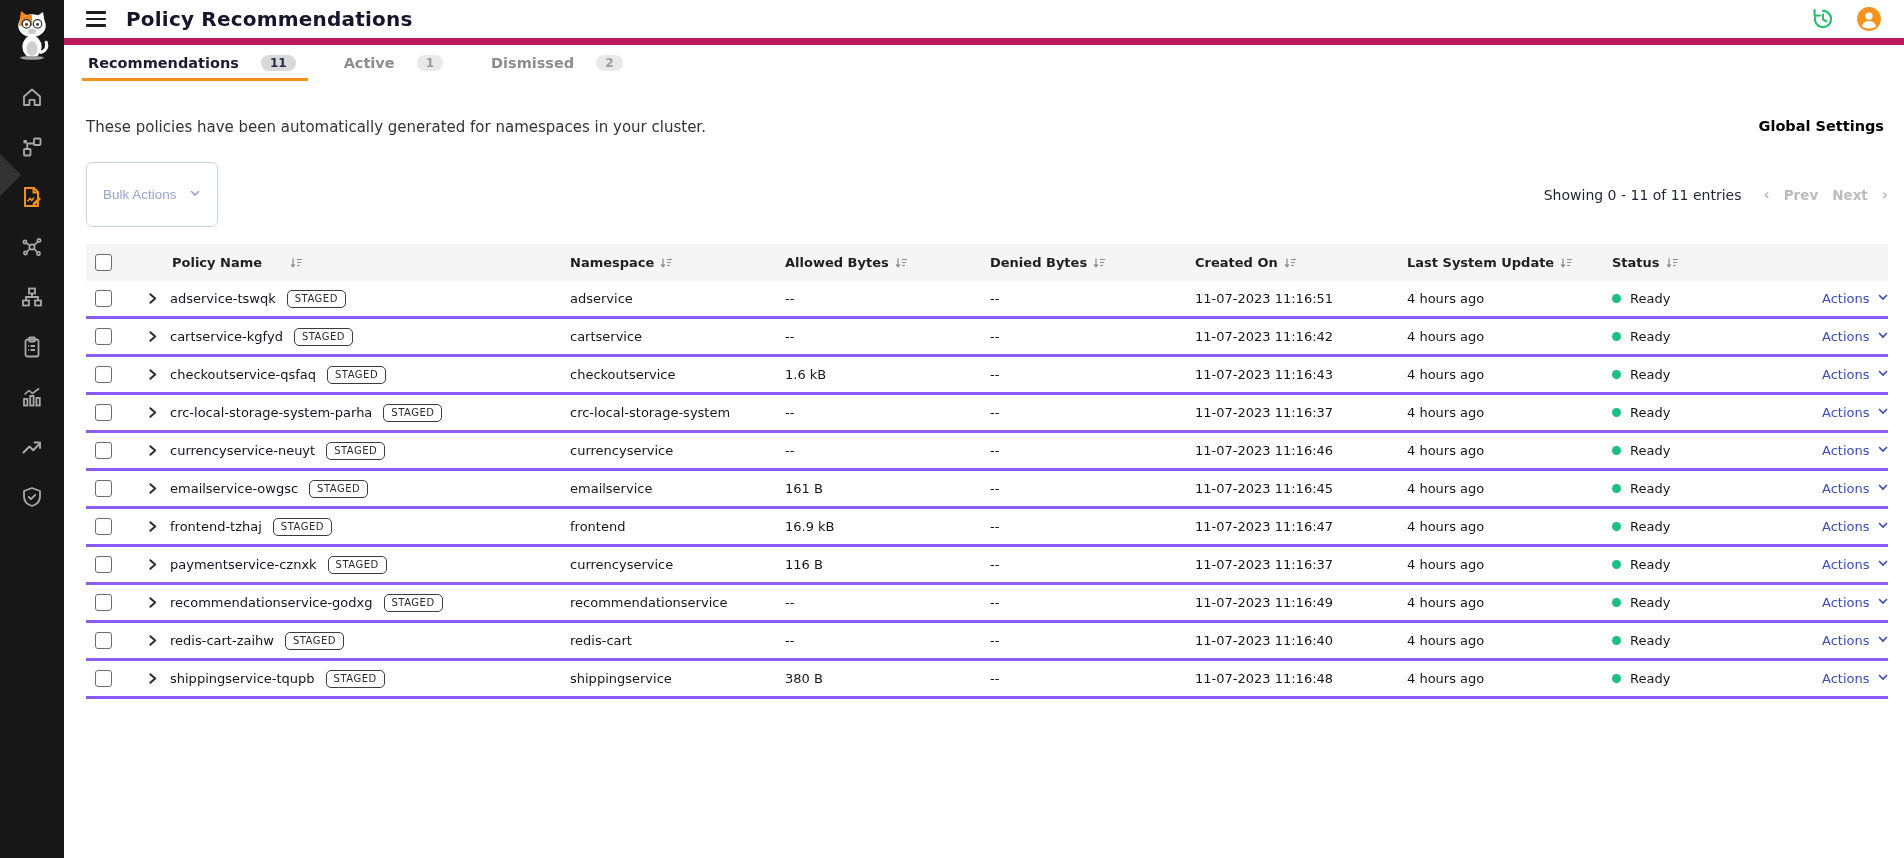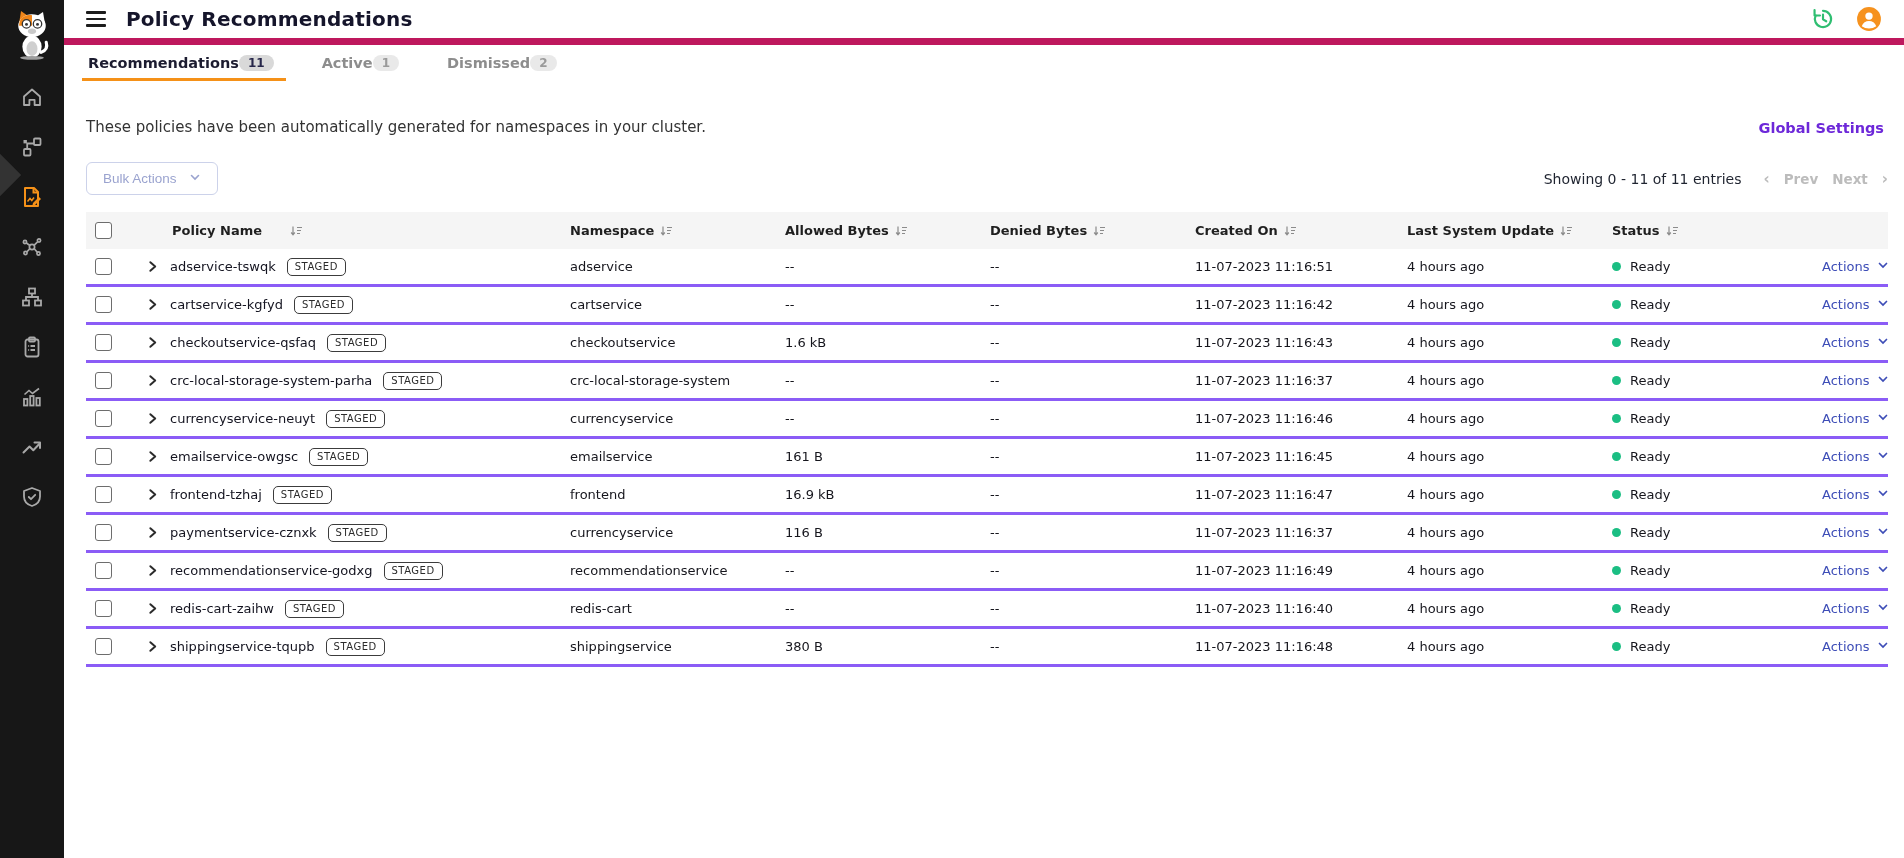--- a/index.html
+++ b/index.html
@@ -20,35 +20,35 @@
   .main { flex:1; display:flex; flex-direction:column; min-width:0; }
   .topbar { height:45px; border-bottom:7px solid #be185d; display:flex; align-items:center; padding:0 22px; gap:20px; }
   .hamburger { width:20px; height:16px; display:flex; flex-direction:column; justify-content:space-between; cursor:pointer; }
   .hamburger span { display:block; height:2.6px; background:#1d1d1d; border-radius:1px; }
   .page-title { font-size:20px; font-weight:bold; color:#15152b; letter-spacing:0.2px; }
   .topbar-spacer { flex:1; }
   .topbar-icon { width:26px; height:26px; cursor:pointer; display:flex; align-items:center; justify-content:center; }
 
   
   .tabs { height:36px; display:flex; align-items:stretch; padding:0 22px; gap:44px; }
-  .tab { display:flex; align-items:center; gap:0; position:relative; cursor:pointer; padding:0 2px; }
+  .tab { display:flex; align-items:center; gap:22px; position:relative; cursor:pointer; padding:0 2px; }
   .tab-label { font-size:14.5px; font-weight:bold; color:#8d8d8d; }
   .tab.active .tab-label { color:#1c1c30; }
   .tab-badge { background:#e9e9e9; color:#9a9a9a; border-radius:10px; padding:1px 9px; font-size:12px; font-weight:bold; }
   .tab.active .tab-badge { background:#d9d9d9; color:#27274a; }
   .tab.active::after { content:""; position:absolute; left:-4px; right:-10px; bottom:0; height:3.5px; background:#f59118; }
 
   
   .content { flex:1; padding:0 16px 0 22px; }
-  .desc-row { margin-top:37px; display:flex; justify-content:space-between; align-items:flex-end; }
+  .desc-row { margin-top:37px; display:flex; justify-content:space-between; align-items:flex-start; }
   .description { font-size:15px; color:#333333; }
-  .global-settings { font-size:14.5px; font-weight:bold; color:#6d28d9; cursor:pointer; margin-right:4px; }
+  .global-settings { font-size:14.5px; font-weight:bold; color:#000000; cursor:pointer; margin-right:4px; }
 
   .controls-row { margin-top:26px; display:flex; justify-content:space-between; align-items:center; }
-  .bulk-btn { display:flex; align-items:center; gap:12px; border:1px solid #ccd2ea; border-radius:6px; padding:8px 16px; color:#9aa3cf; font-size:13.5px; background:#fff; cursor:pointer; }
+  .bulk-btn { display:flex; align-items:center; gap:12px; border:1px solid #ccd2ea; border-radius:6px; padding:24px 16px; color:#9aa3cf; font-size:13.5px; background:#fff; cursor:pointer; }
   .bulk-btn svg { width:12px; height:12px; }
   .right-controls { display:flex; align-items:center; gap:22px; }
   .showing { font-size:14px; color:#1f2430; font-weight:500; }
   .pager { display:flex; align-items:center; gap:14px; color:#bcbcbc; font-size:13.5px; font-weight:bold; }
   .pager .pg { cursor:pointer; }
   .pager .chev { font-size:15px; cursor:pointer; }
 
   
   .table { margin-top:17px; }
   .grid-row { display:grid; grid-template-columns: 54px 430px 215px 205px 205px 212px 205px 210px 1fr; align-items:center; }

